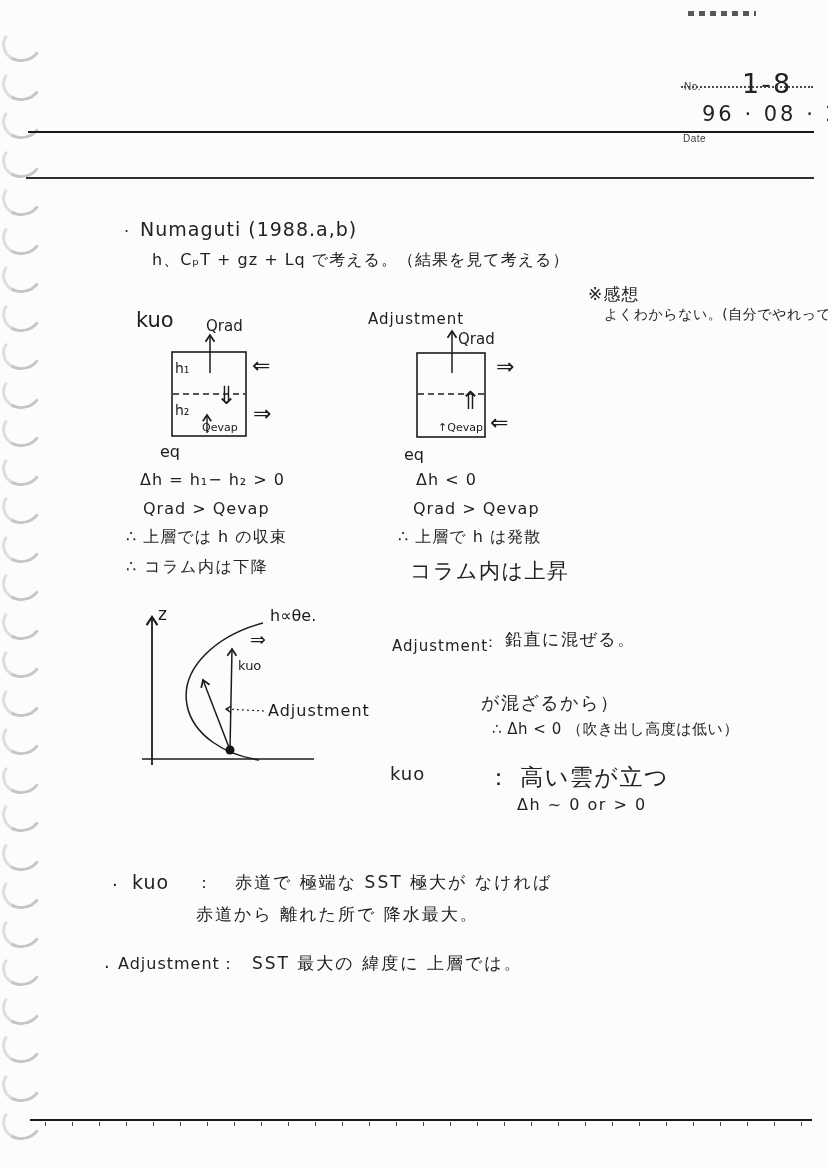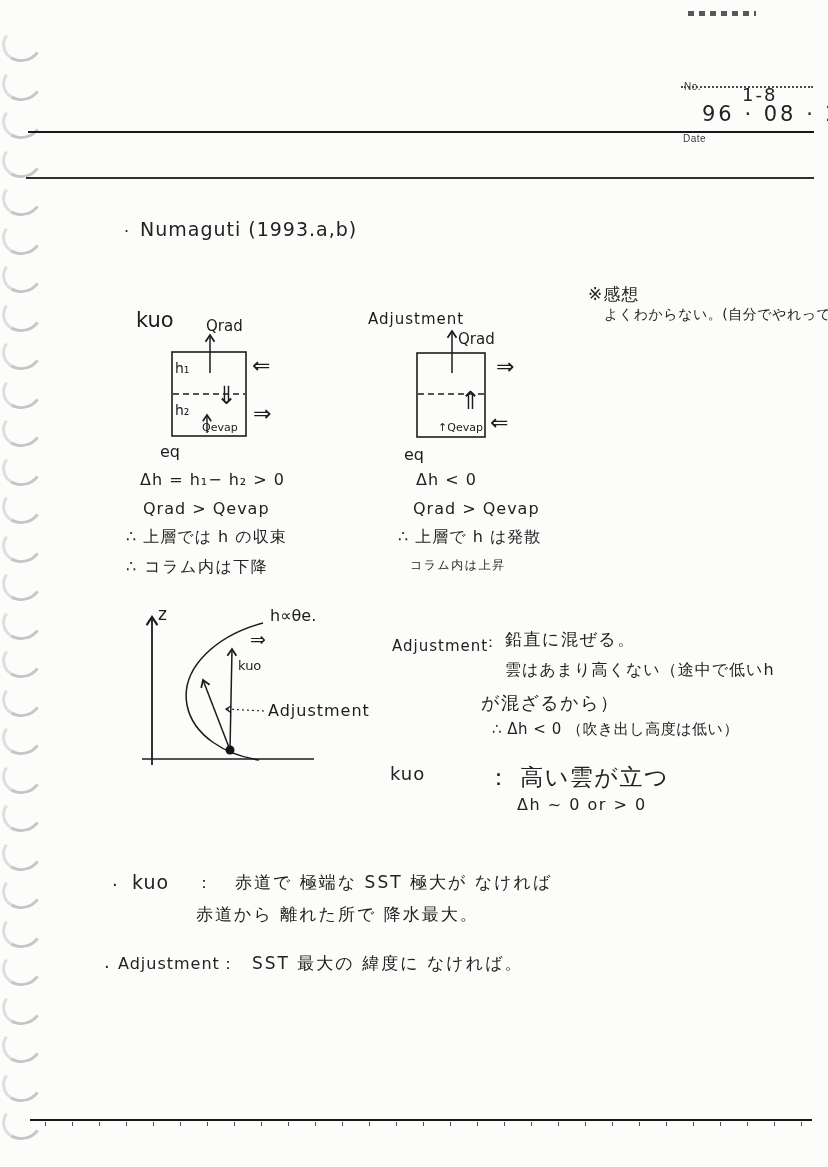--- a/index.html
+++ b/index.html
@@ -59,29 +59,30 @@
       <div class="hole" style="top: 950px;"></div>
       <div class="hole" style="top: 988.5px;"></div>
       <div class="hole" style="top: 1027px;"></div>
       <div class="hole" style="top: 1065.5px;"></div>
       <div class="hole" style="top: 1104px;"></div>
     </div>
 
   <div class="smudge" style="left:688px;top:11px;width:68px;"></div>
 
   <span class="abs print" style="left:684px;top:81px;font-size:10px;letter-spacing:.5px;">No.</span>
-  <span class="abs hw" style="left:742px;top:68px;font-size:18px;letter-spacing:2px;margin-top:16px;">1-8</span>
+  <span class="abs hw" style="left:742px;top:68px;font-size:27px;letter-spacing:2px;">1-8</span>
   <div class="dotline" style="left:681px;top:86px;width:132px;"></div>
   <span class="abs print" style="left:683px;top:113px;font-size:10px;letter-spacing:.5px;margin-top:20px;">Date</span>
   <span class="abs hw" style="left:702px;top:102px;font-size:21px;letter-spacing:3px;">96 · 08 · 27</span>
   <div class="hline" style="left:28px;top:131px;width:786px;height:2px;"></div>
   <div class="hline" style="left:26px;top:177px;width:788px;height:2px;opacity:.9;"></div>
 
   <span class="abs hw" style="left:124px;top:222px;font-size:16px;">·</span>
-  <span class="abs hw" style="left:140px;top:218px;font-size:19px;letter-spacing:1px;">Numaguti (1993.a,b)</span>
+  <span class="abs hw" style="left:140px;top:218px;font-size:19px;letter-spacing:1px;">Numaguti (1988.a,b)</span>
+  <span class="abs hw" style="left:152px;top:250px;font-size:16px;letter-spacing:1px;">h、CₚT + gz + Lq  で考える。（結果を見て考える）</span>
 
   <span class="abs hw" style="left:588px;top:283px;font-size:17px;letter-spacing:1px;">※感想</span>
   <span class="abs hw" style="left:604px;top:306px;font-size:14px;letter-spacing:.5px;">よくわからない。(自分でやれって</span>
 
   <svg style="left:130px;top:300px;" width="200" height="175" viewBox="0 0 200 175">
     <defs>
       <marker id="ah" viewBox="0 0 10 10" refX="7" refY="5" markerWidth="7.5" markerHeight="7.5" orient="auto-start-reverse">
         <path d="M1,1 L7,5 L1,9" fill="none" stroke="#1c1c1c" stroke-width="1.6"></path>
       </marker>
     </defs>
@@ -114,56 +115,55 @@
   </svg>
 
   <span class="abs hw" style="left:140px;top:470px;font-size:16px;letter-spacing:1px;">Δh = h₁− h₂ &gt; 0</span>
   <span class="abs hw" style="left:143px;top:499px;font-size:16px;letter-spacing:1px;">Qrad &gt; Qevap</span>
   <span class="abs hw" style="left:126px;top:527px;font-size:16px;letter-spacing:1px;">∴ 上層では h の収束</span>
   <span class="abs hw" style="left:126px;top:557px;font-size:16px;letter-spacing:1.5px;">∴ コラム内は下降</span>
 
   <span class="abs hw" style="left:416px;top:470px;font-size:16px;letter-spacing:1px;">Δh &lt; 0</span>
   <span class="abs hw" style="left:413px;top:499px;font-size:16px;letter-spacing:1px;">Qrad &gt; Qevap</span>
   <span class="abs hw" style="left:398px;top:527px;font-size:16px;letter-spacing:1px;">∴ 上層で h は発散</span>
-  <span class="abs hw" style="left:410px;top:557px;font-size:12px;letter-spacing:1.5px;">コラム内は上昇</span>
+  <span class="abs hw" style="left:410px;top:557px;font-size:21px;letter-spacing:1.5px;">コラム内は上昇</span>
 
   <svg style="left:118px;top:593px;" width="280" height="200" viewBox="0 0 280 200">
     <line x1="34" y1="172" x2="34" y2="24" stroke="#1c1c1c" stroke-width="1.8" marker-end="url(#ah)"></line>
     <text x="40" y="27" font-size="17">z</text>
     <line x1="24" y1="166" x2="196" y2="166" stroke="#1c1c1c" stroke-width="1.7"></line>
     <path d="M145,30 C100,42 62,74 69,112 C75,143 108,162 141,167" fill="none" stroke="#1c1c1c" stroke-width="1.5"></path>
     <text x="152" y="28" font-size="16">h∝θe.</text>
     <text x="132" y="53" font-size="19">⇒</text>
     <line x1="112" y1="157" x2="114" y2="56" stroke="#1c1c1c" stroke-width="1.5" marker-end="url(#ah)"></line>
     <text x="120" y="77" font-size="13">kuo</text>
     <line x1="112" y1="157" x2="85" y2="87" stroke="#1c1c1c" stroke-width="1.5" marker-end="url(#ah)"></line>
     <circle cx="112" cy="157" r="4.5" fill="#151515"></circle>
     <line x1="146" y1="118" x2="108" y2="116" stroke="#1c1c1c" stroke-width="1.1" stroke-dasharray="2 3" marker-end="url(#ah)"></line>
     <text x="150" y="123" font-size="16" letter-spacing="1">Adjustment</text>
   </svg>
 
   <span class="abs hw" style="left:392px;top:637px;font-size:15px;letter-spacing:1px;">Adjustment</span>
   <span class="abs hw" style="left:483px;top:633px;font-size:15px;">：</span>
   <span class="abs hw" style="left:505px;top:628px;font-size:17px;letter-spacing:1.5px;">鉛直に混ぜる。</span>
-  <span class="abs hw" style="left:505px;top:660px;font-size:16px;letter-spacing:1px;">雲はあまり高くない（途中で低いh</span>
   <span class="abs hw" style="left:481px;top:691px;font-size:18px;letter-spacing:1.5px;">が混ざるから）</span>
   <span class="abs hw" style="left:492px;top:720px;font-size:15px;letter-spacing:.5px;">∴ Δh &lt; 0 （吹き出し高度は低い）</span>
 
   <span class="abs hw" style="left:390px;top:763px;font-size:18px;letter-spacing:1px;">kuo</span>
   <span class="abs hw" style="left:487px;top:762px;font-size:23px;letter-spacing:1.5px;">： 高い雲が立つ</span>
   <span class="abs hw" style="left:517px;top:795px;font-size:16px;letter-spacing:1.5px;">Δh ~ 0  or  &gt; 0</span>
 
   <span class="abs hw" style="left:112px;top:874px;font-size:18px;">·</span>
   <span class="abs hw" style="left:132px;top:871px;font-size:19px;letter-spacing:1px;">kuo</span>
   <span class="abs hw" style="left:196px;top:873px;font-size:16px;">：</span>
   <span class="abs hw" style="left:235px;top:871px;font-size:17px;letter-spacing:2px;">赤道で 極端な SST 極大が なければ</span>
   <span class="abs hw" style="left:196px;top:903px;font-size:17px;letter-spacing:2px;">赤道から 離れた所で 降水最大。</span>
 
   <span class="abs hw" style="left:104px;top:956px;font-size:18px;">·</span>
   <span class="abs hw" style="left:118px;top:954px;font-size:16px;letter-spacing:1px;">Adjustment</span>
   <span class="abs hw" style="left:220px;top:954px;font-size:16px;">：</span>
-  <span class="abs hw" style="left:252px;top:952px;font-size:17px;letter-spacing:2px;">SST 最大の 緯度に なければ。</span>
+  <span class="abs hw" style="left:252px;top:952px;font-size:17px;letter-spacing:2px;">SST 最大の 緯度に 上層では。</span>
 
   <div class="hline" style="left:30px;top:1119px;width:782px;height:2px;"></div>
   <div class="ticks" style="left:45px;top:1122px;width:760px;"></div>
   <span class="abs footer-mark" style="left:770px;top:1174px;">P.11.01</span>
 
 </div>
 
 </body></html>

